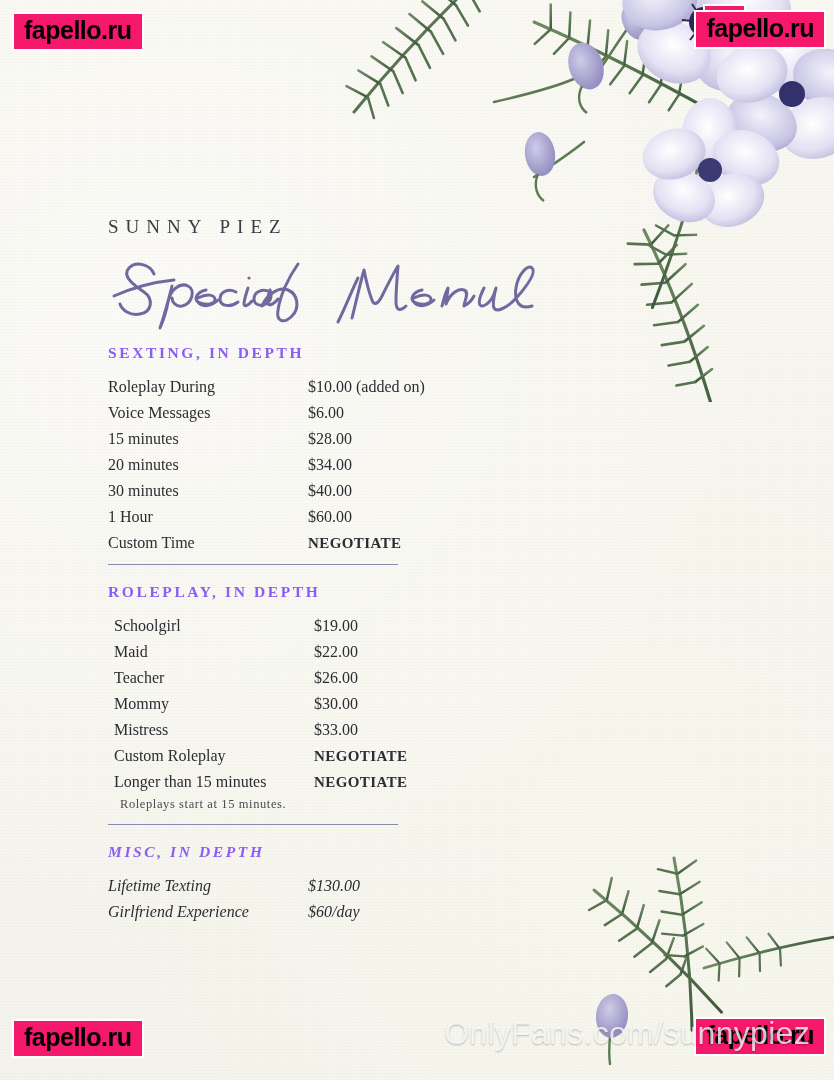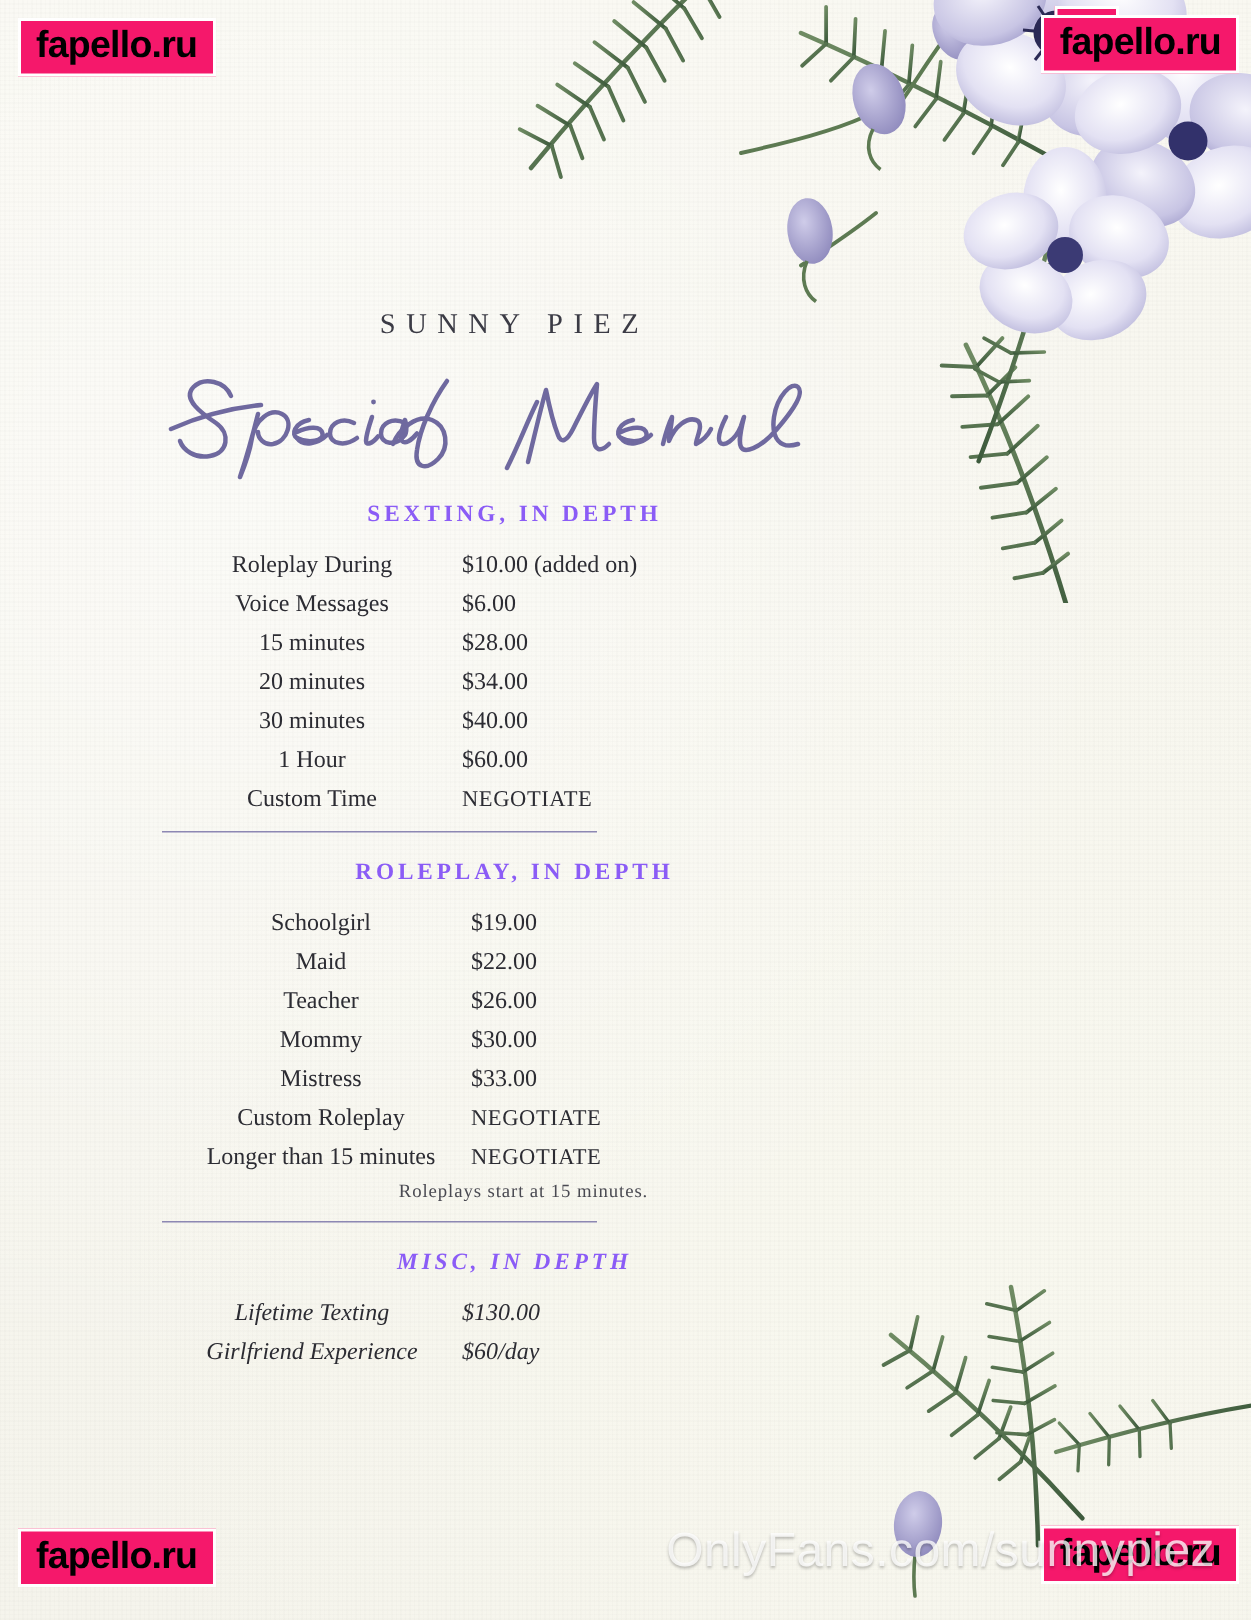--- a/index.html
+++ b/index.html
@@ -32,23 +32,22 @@
   }
 
   
   .floral-tr { position: absolute; top: -18px; right: -10px; width: 500px; height: 420px; }
   .floral-br { position: absolute; bottom: -20px; right: -20px; width: 300px; height: 250px; }
 
   
   .content {
     position: absolute;
     left: 108px;
-    top: 206px;
+    top: 216px;
     width: 470px;
-    text-align: center;
   }
   .brand {
     font-family: "Liberation Serif", serif;
     font-size: 19px;
     letter-spacing: 7px;
     color: #3b3b45;
     margin-bottom: 6px;
   }
   .script-title {
     height: 86px;
@@ -77,21 +76,21 @@
     width: 200px;
     font-size: 16px;
     color: #2c2c33;
     white-space: nowrap;
   }
   .row .price {
     font-size: 16px;
     color: #2c2c33;
     white-space: nowrap;
   }
-  .row.strong .price { font-weight: normal; letter-spacing: .4px; font-size:15px; }
+  .row.strong .price { font-weight: bold; letter-spacing: .4px; font-size:15px; }
 
   .divider {
     width: 290px;
     height: 0;
     border-top: 1.5px solid #7a74a8;
     margin: 8px 0 18px 0;
     opacity: .85;
   }
   .note {
     font-size: 12.5px;

